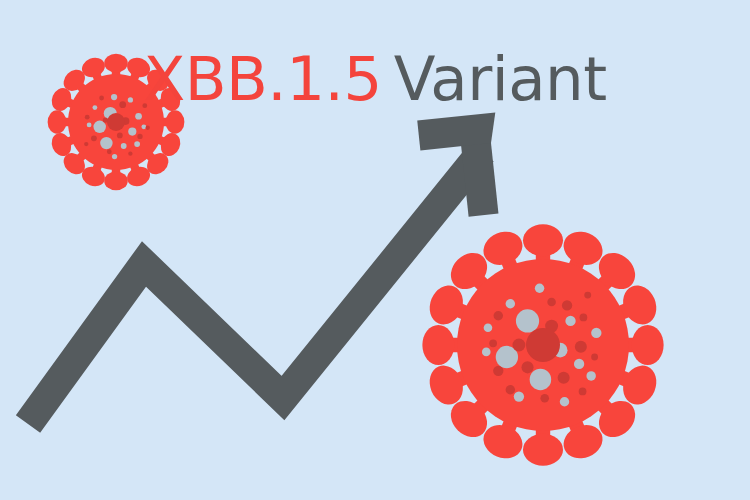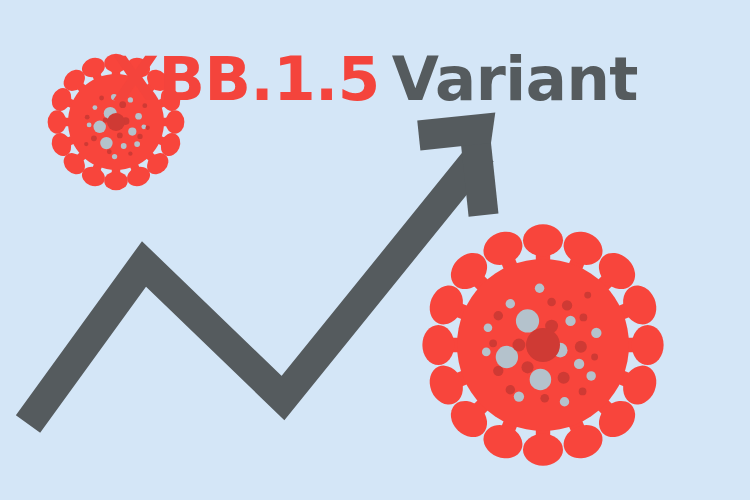--- a/index.html
+++ b/index.html
@@ -32,21 +32,21 @@
     top: 44px;
     width: 750px;
     height: 70px;
     display: flex;
     align-items: center;
     justify-content: center;
     pointer-events: none;
   }
   .title-text {
     font-family: "DejaVu Sans", sans-serif;
-    font-weight: bold;
+    font-weight: normal;
     font-size: 61px;
     line-height: 66px;
     letter-spacing: -0.5px;
     white-space: nowrap;
   }
   .title-variant-part {
     color: #555b5e;
   }
   .title-strain-part {
     color: #f4443c;

